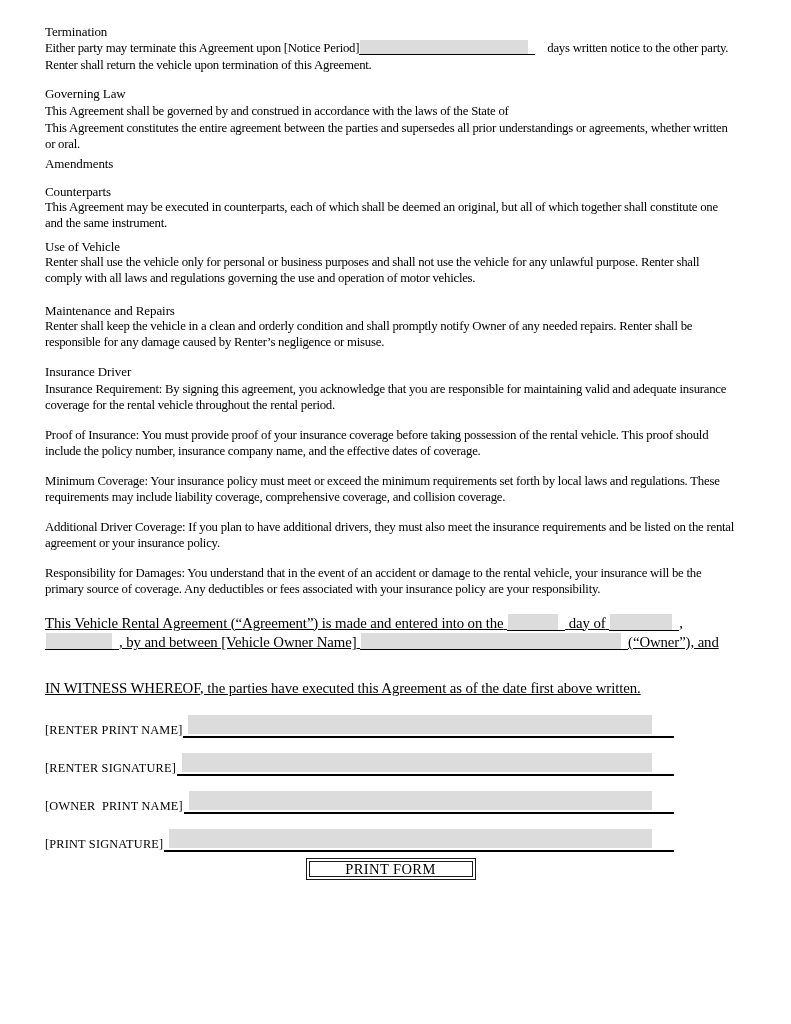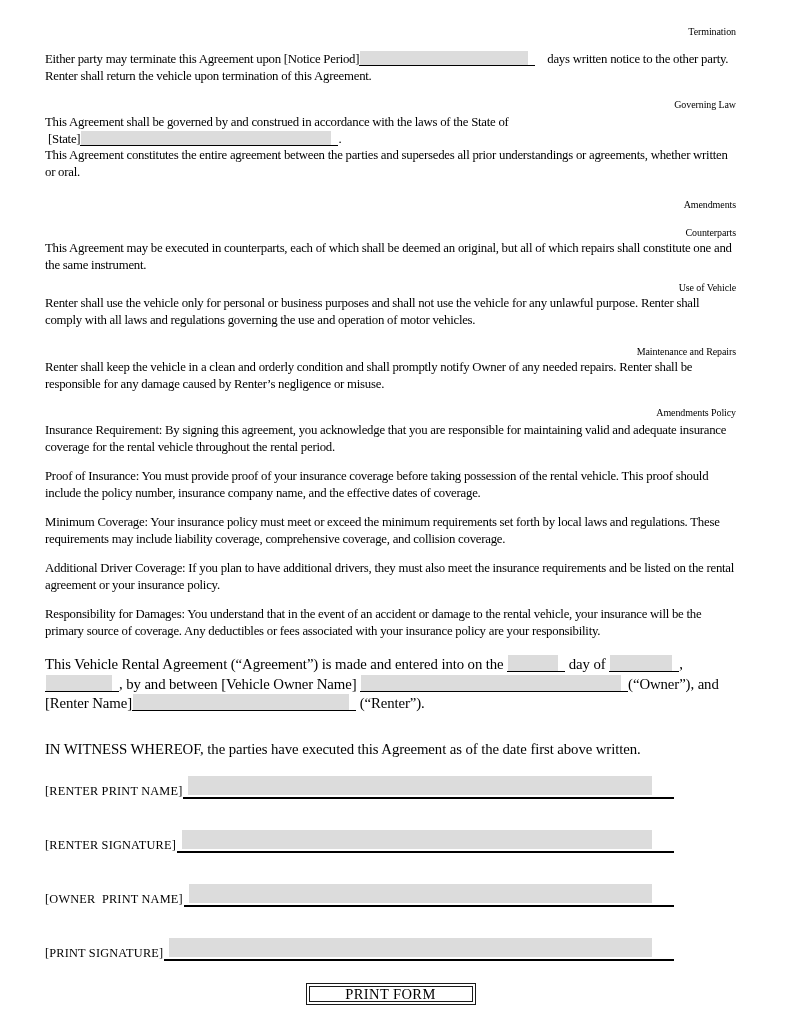--- a/index.html
+++ b/index.html
@@ -6,49 +6,49 @@
   html, body { width:791px; height:1024px; }
   body {
     background:#ffffff;
     color:#000000;
     font-family:"Liberation Serif","DejaVu Serif",serif;
     overflow:hidden;
   }
   .page { padding:24px 55px 0 45px; }
 
   h3.sec {
-    font-size:10px; font-weight:normal; text-align:right;
+    font-size:13px; font-weight:normal; text-align:left;
     line-height:15px; letter-spacing:-0.1px;
   }
   .body { font-size:12.8px; line-height:16.5px; letter-spacing:-0.25px; }
-  .lg   { font-size:14.8px; line-height:19.5px; letter-spacing:-0.1px; }
+  .lg   { font-size:14.8px; line-height:19.5px; letter-spacing:-0.1px;text-decoration:underline; }
   .nowrap { white-space:nowrap; }
   .indent { padding-left:3px; }
 
   
   .fld {
     display:inline-block; height:15px;
     border-bottom:1.3px solid #000;
     background:#dcdcdc; background-clip:content-box;
     padding:0 7px 0 1px;
     vertical-align:-3px;
   }
   .fld-lg { height:17px; vertical-align:-3px; }
   .gap-r { margin-right:12px; }
 
   .w170{width:176px} .w255{width:258px}
   .w55{width:58px} .w68{width:70px} .w72{width:74px}
   .w270{width:268px} .w222{width:224px}
 
-  .mt1{margin-top:12px} .mt2{margin-top:2px} .mt3{margin-top:17px}
+  .mt1{margin-top:1px} .mt2{margin-top:2px} .mt3{margin-top:3px}
   .mt7{margin-top:7px} .mt13{margin-top:13px} .mt14{margin-top:26px}
   .mt16{margin-top:16px}
 
   .sig-block { margin-top:14px; }
-  .sig-row { display:flex; align-items:flex-end; height:26px; margin-bottom:28px; }
+  .sig-row { display:flex; align-items:flex-end; height:26px; margin-bottom:12px; }
   .sig-label {
     font-size:12.3px; line-height:14px; white-space:pre;
     letter-spacing:0.2px; padding-bottom:1px;
   }
   .sig-line {
     flex:1; position:relative; height:26px;
     border-bottom:2px solid #000; margin-right:62px; margin-left:1px;
   }
   .sig-fill {
     position:absolute; left:5px; right:22px; top:3px; bottom:2px;
@@ -68,50 +68,47 @@
 </head>
 <body>
 
 <div class="page">
 
   <h3 class="sec">Termination</h3>
   <p class="body mt1"><span>Either party may terminate this Agreement upon [Notice Period]</span><span class="fld w170 gap-r"></span><span>days written notice to the other party. Renter shall return the vehicle upon termination of this Agreement.</span></p>
 
   <h3 class="sec mt13">Governing Law</h3>
   <p class="body mt2 nowrap">This Agreement shall be governed by and construed in accordance with the laws of the State of</p>
-  <p class="body indent nowrap"><span>[State]</span><span class="fld w255"></span><span>.</span></p>
 
   <p class="body">This Agreement constitutes the entire agreement between the parties and supersedes all prior understandings or agreements, whether written or oral.</p>
 
   <h3 class="sec mt3">Amendments</h3>
 
   <h3 class="sec mt13">Counterparts</h3>
-  <p class="body">This Agreement may be executed in counterparts, each of which shall be deemed an original, but all of which repairs shall constitute one and the same instrument.</p>
+  <p class="body">This Agreement may be executed in counterparts, each of which shall be deemed an original, but all of which together shall constitute one and the same instrument.</p>
 
   <h3 class="sec mt7">Use of Vehicle</h3>
   <p class="body">Renter shall use the vehicle only for personal or business purposes and shall not use the vehicle for any unlawful purpose. Renter shall comply with all laws and regulations governing the use and operation of motor vehicles.</p>
 
   <h3 class="sec mt16">Maintenance and Repairs</h3>
   <p class="body">Renter shall keep the vehicle in a clean and orderly condition and shall promptly notify Owner of any needed repairs. Renter shall be responsible for any damage caused by Renter’s negligence or misuse.</p>
 
-  <h3 class="sec mt13">Amendments Policy</h3>
+  <h3 class="sec mt13">Insurance Driver</h3>
   <p class="body mt2">Insurance Requirement: By signing this agreement, you acknowledge that you are responsible for maintaining valid and adequate insurance coverage for the rental vehicle throughout the rental period.</p>
   <p class="body mt13">Proof of Insurance: You must provide proof of your insurance coverage before taking possession of the rental vehicle. This proof should include the policy number, insurance company name, and the effective dates of coverage.</p>
   <p class="body mt13">Minimum Coverage: Your insurance policy must meet or exceed the minimum requirements set forth by local laws and regulations. These requirements may include liability coverage, comprehensive coverage, and collision coverage.</p>
   <p class="body mt13">Additional Driver Coverage: If you plan to have additional drivers, they must also meet the insurance requirements and be listed on the rental agreement or your insurance policy.</p>
   <p class="body mt13">Responsibility for Damages: You understand that in the event of an accident or damage to the rental vehicle, your insurance will be the primary source of coverage. Any deductibles or fees associated with your insurance policy are your responsibility.</p>
 
   <div class="lg mt16 nowrap"><span>This Vehicle Rental Agreement (“Agreement”) is made and entered into on the</span>
     <span class="fld fld-lg w55"></span>
     <span>day of</span>
     <span class="fld fld-lg w68"></span><span>,</span></div>
   <div class="lg nowrap"><span class="fld fld-lg w72"></span><span>, by and between [Vehicle Owner Name]</span>
     <span class="fld fld-lg w270"></span><span>(“Owner”), and</span></div>
-  <div class="lg nowrap"><span>[Renter Name]</span><span class="fld fld-lg w222"></span>
-    <span>(“Renter”).</span></div>
 
   <p class="lg mt14 nowrap">IN WITNESS WHEREOF, the parties have executed this Agreement as of the date first above written.</p>
 
   <div class="sig-block">
     <div class="sig-row">
       <span class="sig-label">[RENTER PRINT NAME]</span>
       <span class="sig-line">
           <span class="sig-fill"></span>
         </span>
     </div>

